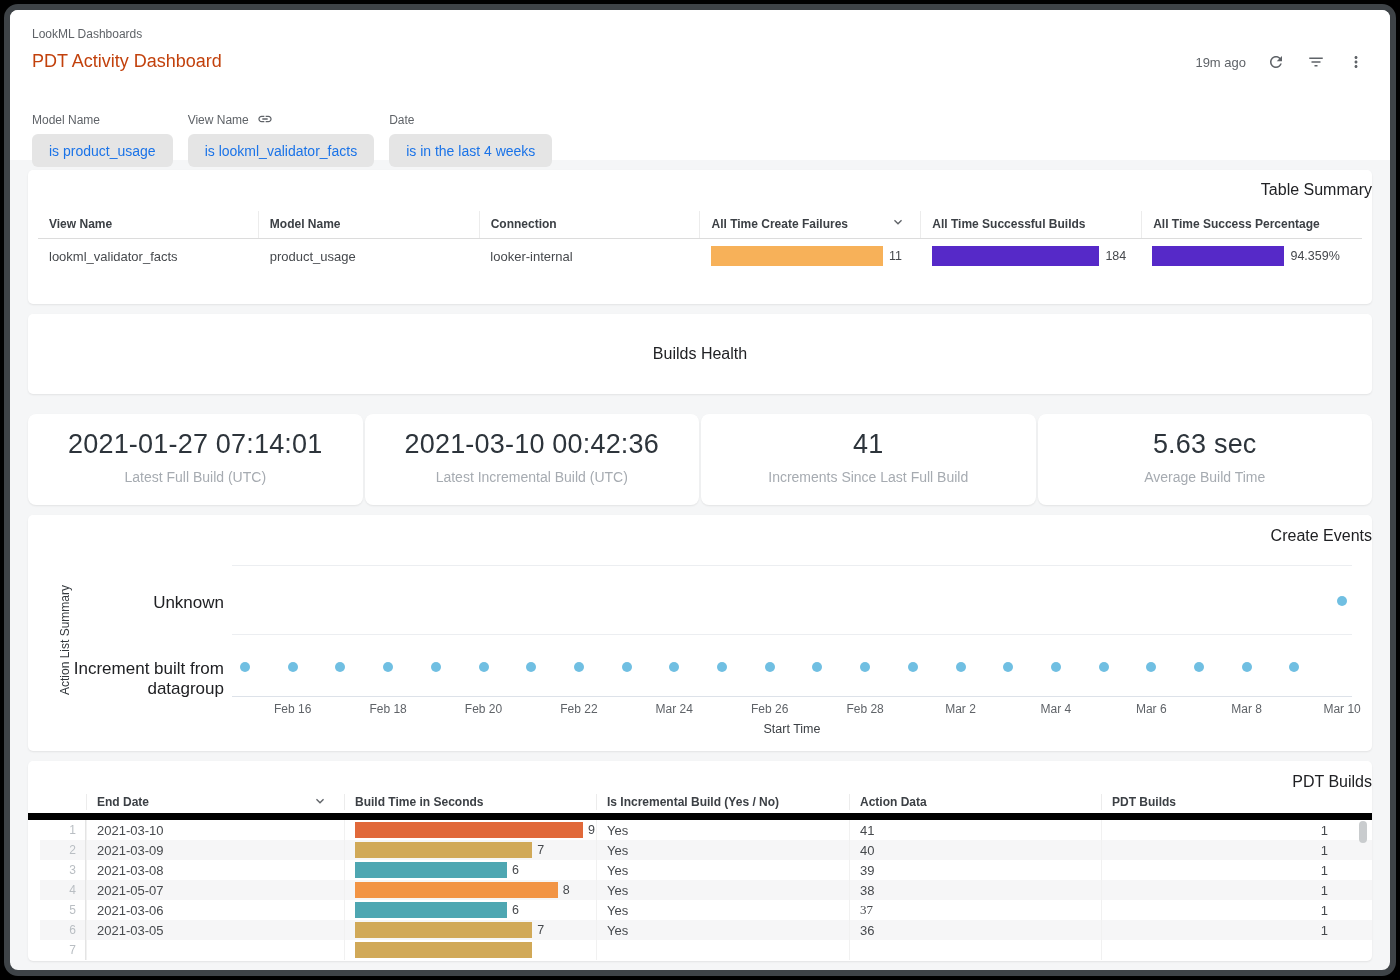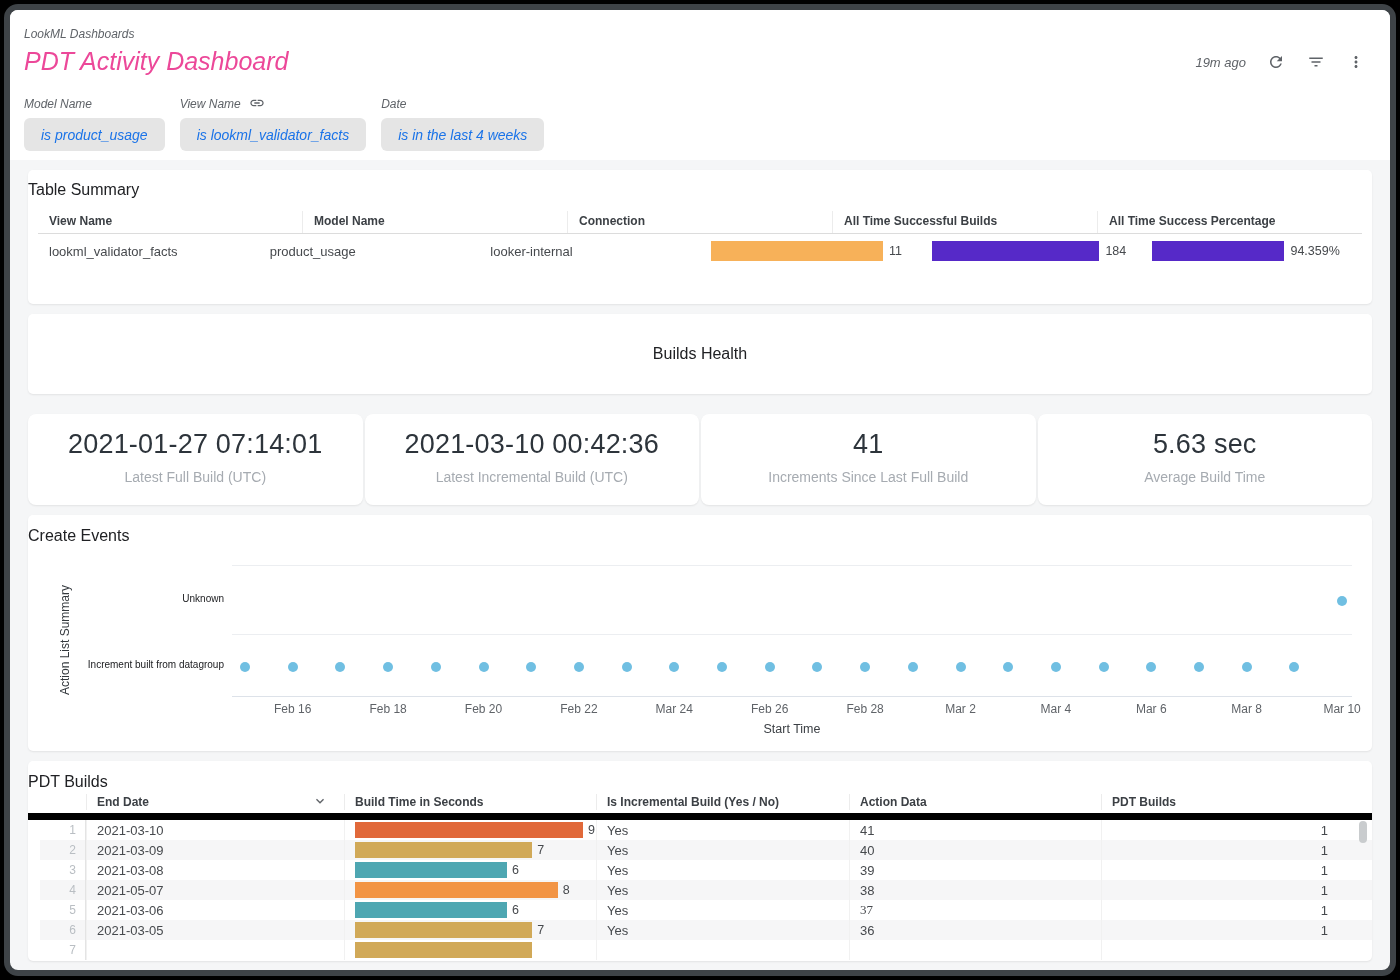--- a/index.html
+++ b/index.html
@@ -7,38 +7,38 @@
     width:1400px;height:980px;background:#000;
     font-family:"Liberation Sans",sans-serif;
     position:relative;overflow:hidden;
   }
   .frame{
     position:absolute;left:4px;top:4px;width:1392px;height:972px;
     box-sizing:border-box;border:6px solid #3e4347;border-radius:14px;
     background:#f5f6f7;overflow:hidden;
   }
   
-  .header{background:#fff;height:150px;padding:16px 22px 0 14px;box-sizing:border-box;position:relative;font-style:italic;}
+  .header{background:#fff;height:150px;padding:16px 22px 0 22px;box-sizing:border-box;position:relative;}
   .breadcrumb{font-size:12px;color:#5f6368;line-height:16px;margin-bottom:4px;}
-  .page-title{font-size:25px;color:#ec4899;line-height:30px;font-weight:400;margin-bottom:20px;}
+  .page-title{font-size:18px;color:#c2410c;line-height:30px;font-weight:400;margin-bottom:36px;}
   .meta{position:absolute;right:24px;top:42px;display:flex;align-items:center;gap:20px;color:#5f6368;}
   .meta .age{font-size:13px;}
   .icon-btn{width:20px;height:20px;display:flex;align-items:center;justify-content:center;cursor:pointer;}
   .icon-btn svg{fill:#5f6368;}
   .filters{display:flex;gap:15px;}
   .filter .flabel{font-size:12px;color:#5f6368;height:16px;display:flex;align-items:center;gap:8px;}
   .filter .flabel svg{fill:#5f6368;}
   .chip{
     margin-top:6px;height:33px;display:flex;align-items:center;
     padding:0 17px;border-radius:6px;background:#e5e5e5;color:#1a73e8;
     font-size:14px;cursor:pointer;
   }
   
   .tile{background:#fff;border-radius:5px;margin:0 18px;box-shadow:0 1px 2px rgba(0,0,0,0.08);box-sizing:border-box;}
-  .tile-title{text-align:left;font-size:16px;color:#202124;font-weight:400;}
+  .tile-title{text-align:right;font-size:16px;color:#202124;font-weight:400;}
   
   .tile-summary{margin-top:10px;height:134px;padding-top:11px;}
   .sum-table{margin:12px 10px 0 10px;}
   .sum-head{display:flex;border-bottom:1px solid #dcdcdc;}
   .sum-head .hcell{
     flex:1;font-size:12px;font-weight:bold;color:#3c4045;
     padding:3px 0 5px 11px;display:flex;align-items:center;justify-content:space-between;
     border-left:1px solid #ececec;cursor:pointer;
   }
   .sum-head .hcell:first-child{border-left:none;}
@@ -58,21 +58,21 @@
   .tile-events{margin-top:10px;height:236px;position:relative;padding-top:12px;}
   .plot{position:absolute;left:204px;top:50px;width:1120px;height:130px;
     border-top:1px solid #eceef1;border-bottom:1px solid #dde2e9;}
   .gridmid{position:absolute;left:0;top:68px;width:100%;height:1px;background:#eceef1;}
   .dot{position:absolute;width:10px;height:10px;border-radius:50%;cursor:pointer;}
   .ylab{
     position:absolute;left:30px;top:50px;height:130px;display:flex;align-items:center;
     font-size:12px;color:#33383d;
     writing-mode:vertical-rl;transform:rotate(180deg);
   }
-  .cat{position:absolute;width:176px;left:20px;text-align:right;font-size:10px;color:#202124;}
+  .cat{position:absolute;width:176px;left:20px;text-align:right;font-size:17px;color:#202124;}
   .tick{position:absolute;width:70px;text-align:center;font-size:12px;color:#5f6368;top:187px;}
   .xlab{position:absolute;top:207px;left:724px;width:80px;text-align:center;font-size:12.5px;color:#3c4045;}
   
   .tile-pdt{margin-top:10px;height:200px;position:relative;padding-top:12px;overflow:hidden;}
   .pdt-head{display:flex;border-bottom:7px solid #000000;height:22px;align-items:center;padding-left:12px;}
   .pdt-head .phcell{font-size:12px;font-weight:bold;color:#3c4045;box-sizing:border-box;padding-left:10px;
     border-left:1px solid #ececec;height:16px;display:flex;align-items:center;justify-content:space-between;cursor:pointer;}
   .pdt-head .phcell.first{border-left:none;}
   .pdt-head .phcell svg{fill:#5f6368;margin-right:16px;}
   .pdt-rows{padding-left:12px;}
@@ -153,20 +153,26 @@
       <div class="sum-head">
         <div class="hcell">
             <span>View Name</span>
           </div>
         <div class="hcell">
             <span>Model Name</span>
           </div>
         <div class="hcell">
             <span>Connection</span>
           </div>
+        <div class="hcell">
+          <span>All Time Create Failures</span>
+          <span><svg width="16" height="16" viewBox="0 0 24 24">
+                <path d="M7.41 8.59 12 13.17l4.59-4.58L18 10l-6 6-6-6 1.41-1.41z"></path>
+              </svg></span>
+        </div>
         <div class="hcell">
             <span>All Time Successful Builds</span>
           </div>
         <div class="hcell">
             <span>All Time Success Percentage</span>
           </div>
       </div>
       <div class="sum-row">
         <div class="cell">lookml_validator_facts</div>
         <div class="cell">product_usage</div>

